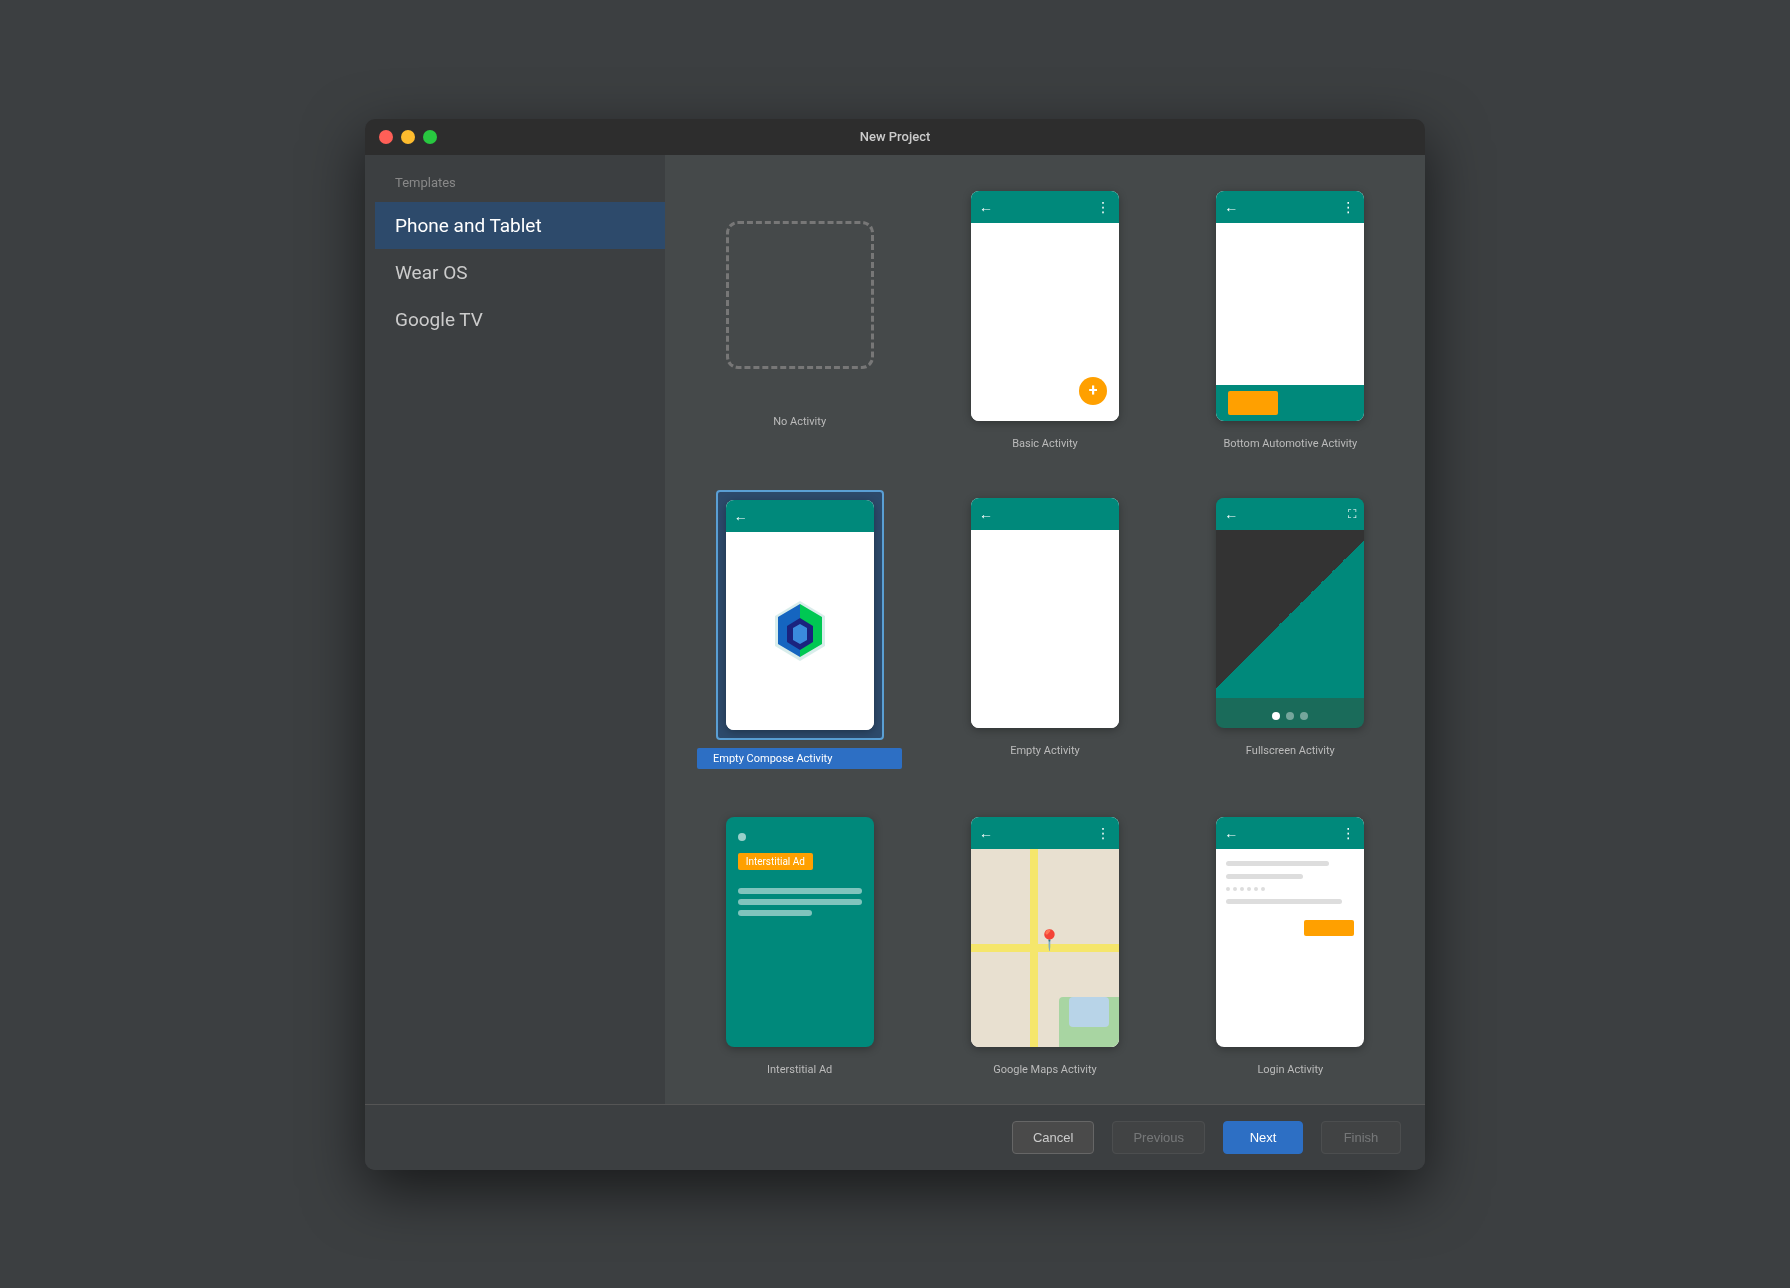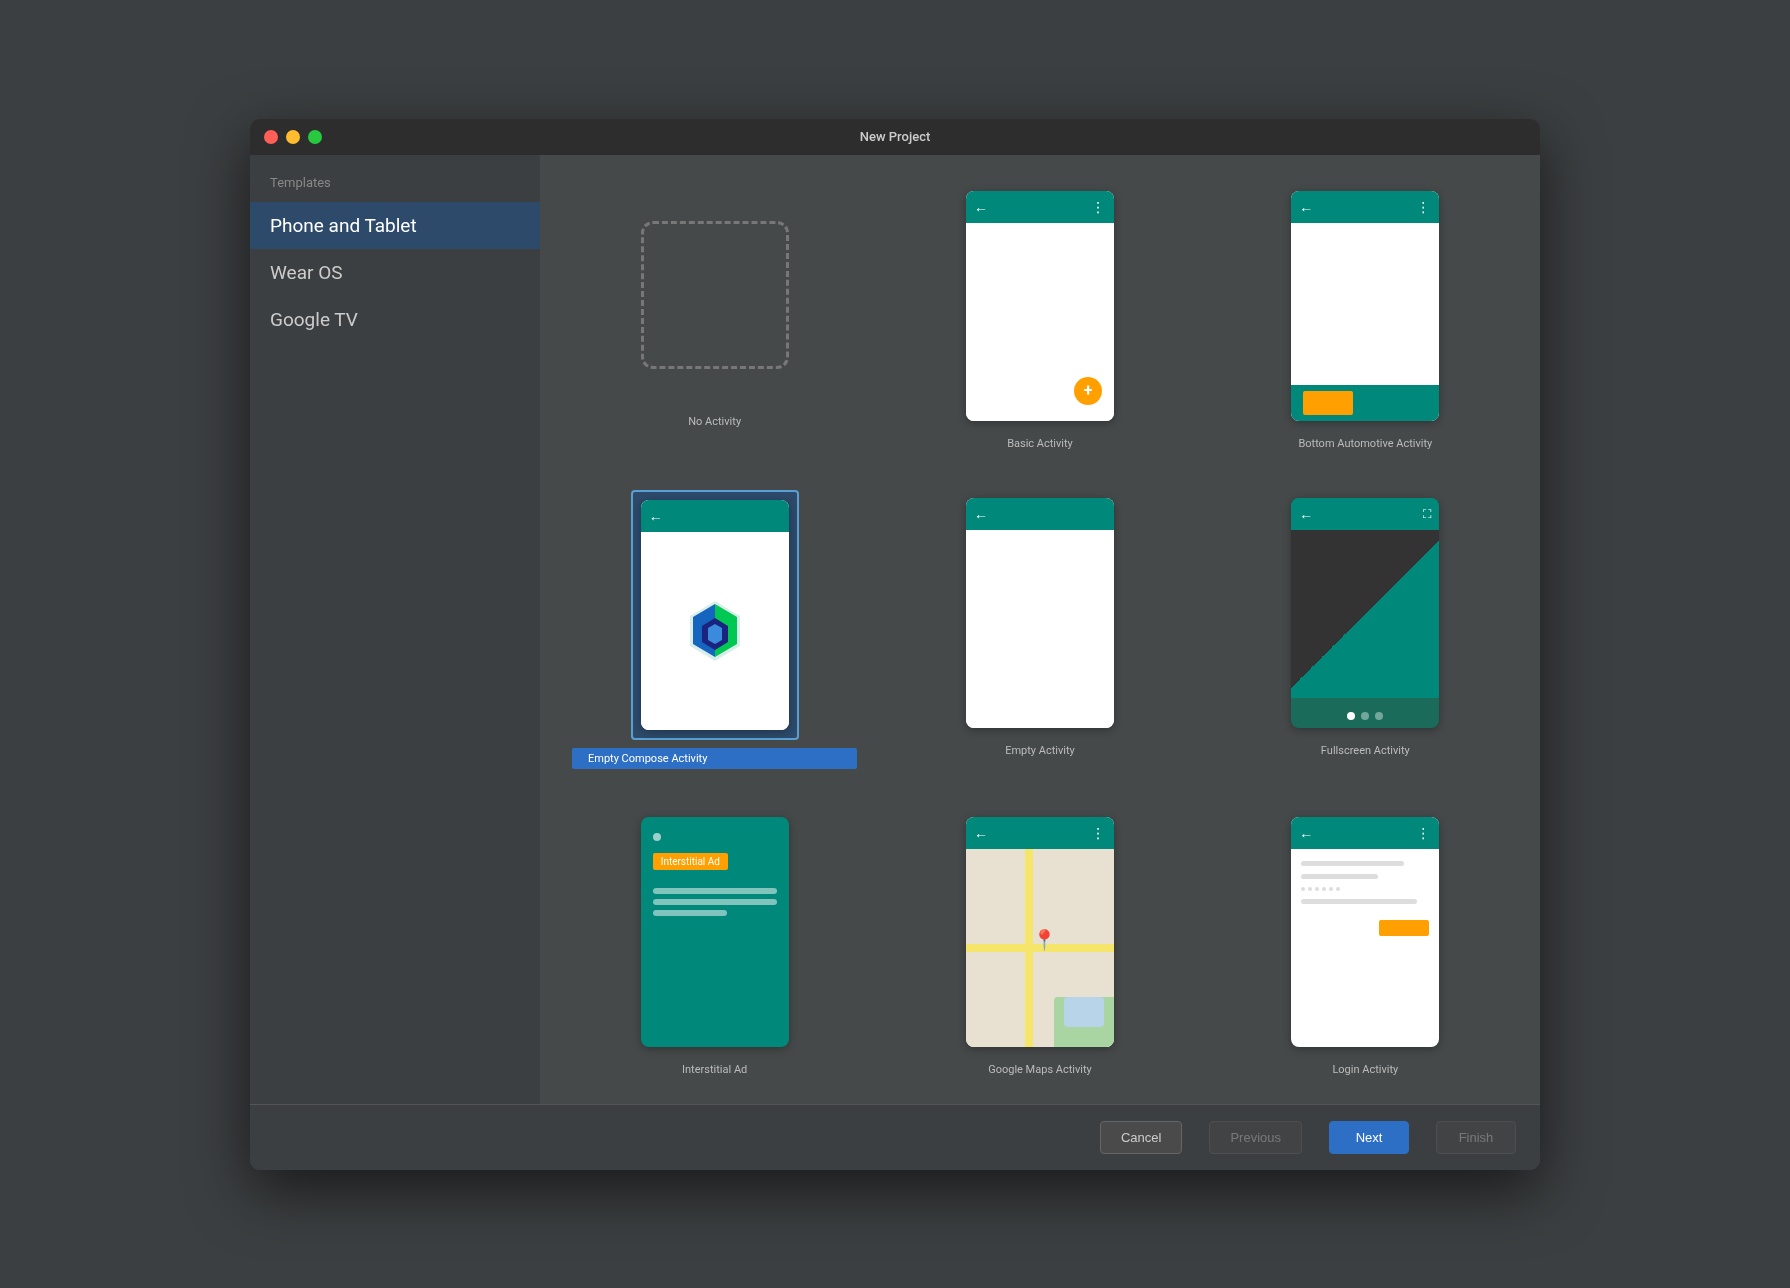--- a/index.html
+++ b/index.html
@@ -6,21 +6,21 @@
     body {
       font-family: -apple-system, BlinkMacSystemFont, 'Segoe UI', Roboto, sans-serif;
       background: #3c3f41;
       display: flex;
       justify-content: center;
       align-items: center;
       height: 100vh;
       min-height: 900px;
     }
     .window {
-      width: 1290px;
+      width: 1060px;
       min-height: 860px;
       background: #3c3f41;
       border-radius: 10px;
       overflow: hidden;
       box-shadow: 0 20px 60px rgba(0,0,0,0.6);
       display: flex;
       flex-direction: column;
     }
     .titlebar {
       background: #2d2d2d;
@@ -50,20 +50,21 @@
       left: 50%;
       transform: translateX(-50%);
       color: #ccc;
       font-size: 13px;
       font-weight: 500;
     }
     .main-content {
       display: flex;
       flex: 1;
       overflow: hidden;
+      padding-left: 10px;
     }
     .sidebar {
       width: 290px;
       background: #3c3f41;
       flex-shrink: 0;
       padding-top: 20px;
     }
     .sidebar-section-label {
       color: #888;
       font-size: 13px;
@@ -410,21 +411,21 @@
       display: flex;
       flex-direction: column;
       box-shadow: 0 2px 8px rgba(0,0,0,0.3);
     }
 
     .footer {
       background: #3c3f41;
       padding: 16px 24px;
       display: flex;
       justify-content: flex-end;
-      gap: 27px;
+      gap: 18px;
       border-top: 1px solid #555;
       flex-shrink: 0;
     }
     .footer-btn {
       padding: 8px 20px;
       border-radius: 4px;
       font-size: 13px;
       cursor: pointer;
       border: 1px solid #666;
       background: #4a4a4a;

